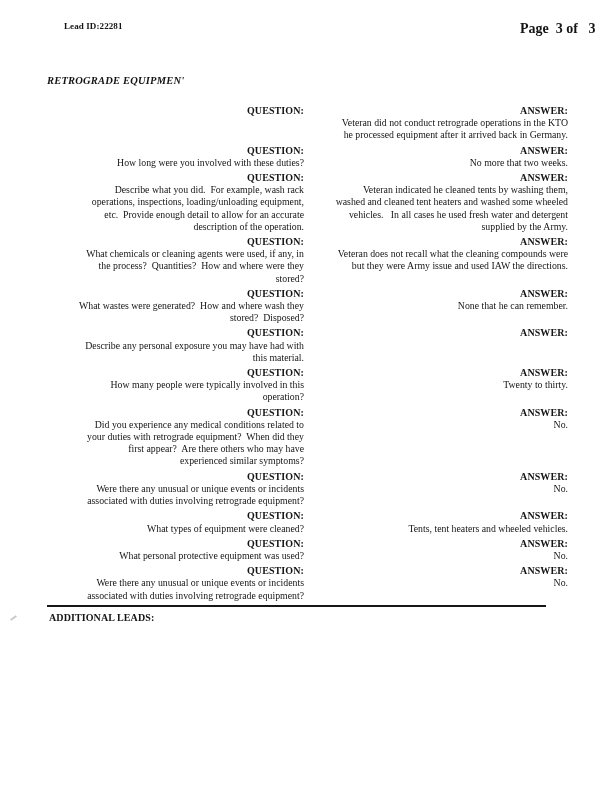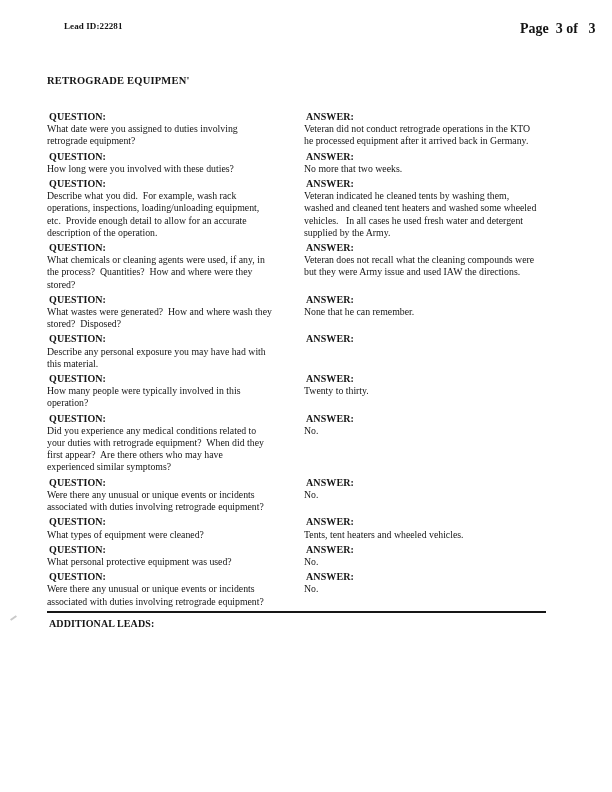--- a/index.html
+++ b/index.html
@@ -36,25 +36,27 @@
     position: absolute;
     left: 47px;
     top: 74px;
     width: 521px;
   }
   .section-heading {
     font-weight: bold;
     font-size: 10.5px;
     line-height: 13px;
     letter-spacing: 0.2px;
-    margin-bottom: 24px;
+    margin-bottom: 18px;
+    font-style: italic;
   }
   .qa-row {
     display: flex;
     margin-bottom: 3px;
+    text-align: right;
   }
   .q-col {
     width: 257px;
     flex: none;
   }
   .a-col {
     flex: 1;
     min-width: 0;
   }
   .qa-label {
@@ -105,22 +107,20 @@
   <div class="header-page">Page  3 of   3</div>
 
   <div class="content">
 
     <div class="section-heading">RETROGRADE EQUIPMEN'</div>
 
     <div id="qa-list">
   <div class="qa-row">
     <div class="q-col">
       <span class="qa-label">QUESTION:</span>
-      <span class="qa-text">What date were you assigned to duties involving
-retrograde equipment?</span>
     </div>
     <div class="a-col">
       <span class="qa-label">ANSWER:</span>
       <span class="qa-text">Veteran did not conduct retrograde operations in the KTO
 he processed equipment after it arrived back in Germany.</span>
     </div>
   </div>
 
   <div class="qa-row">
     <div class="q-col">

